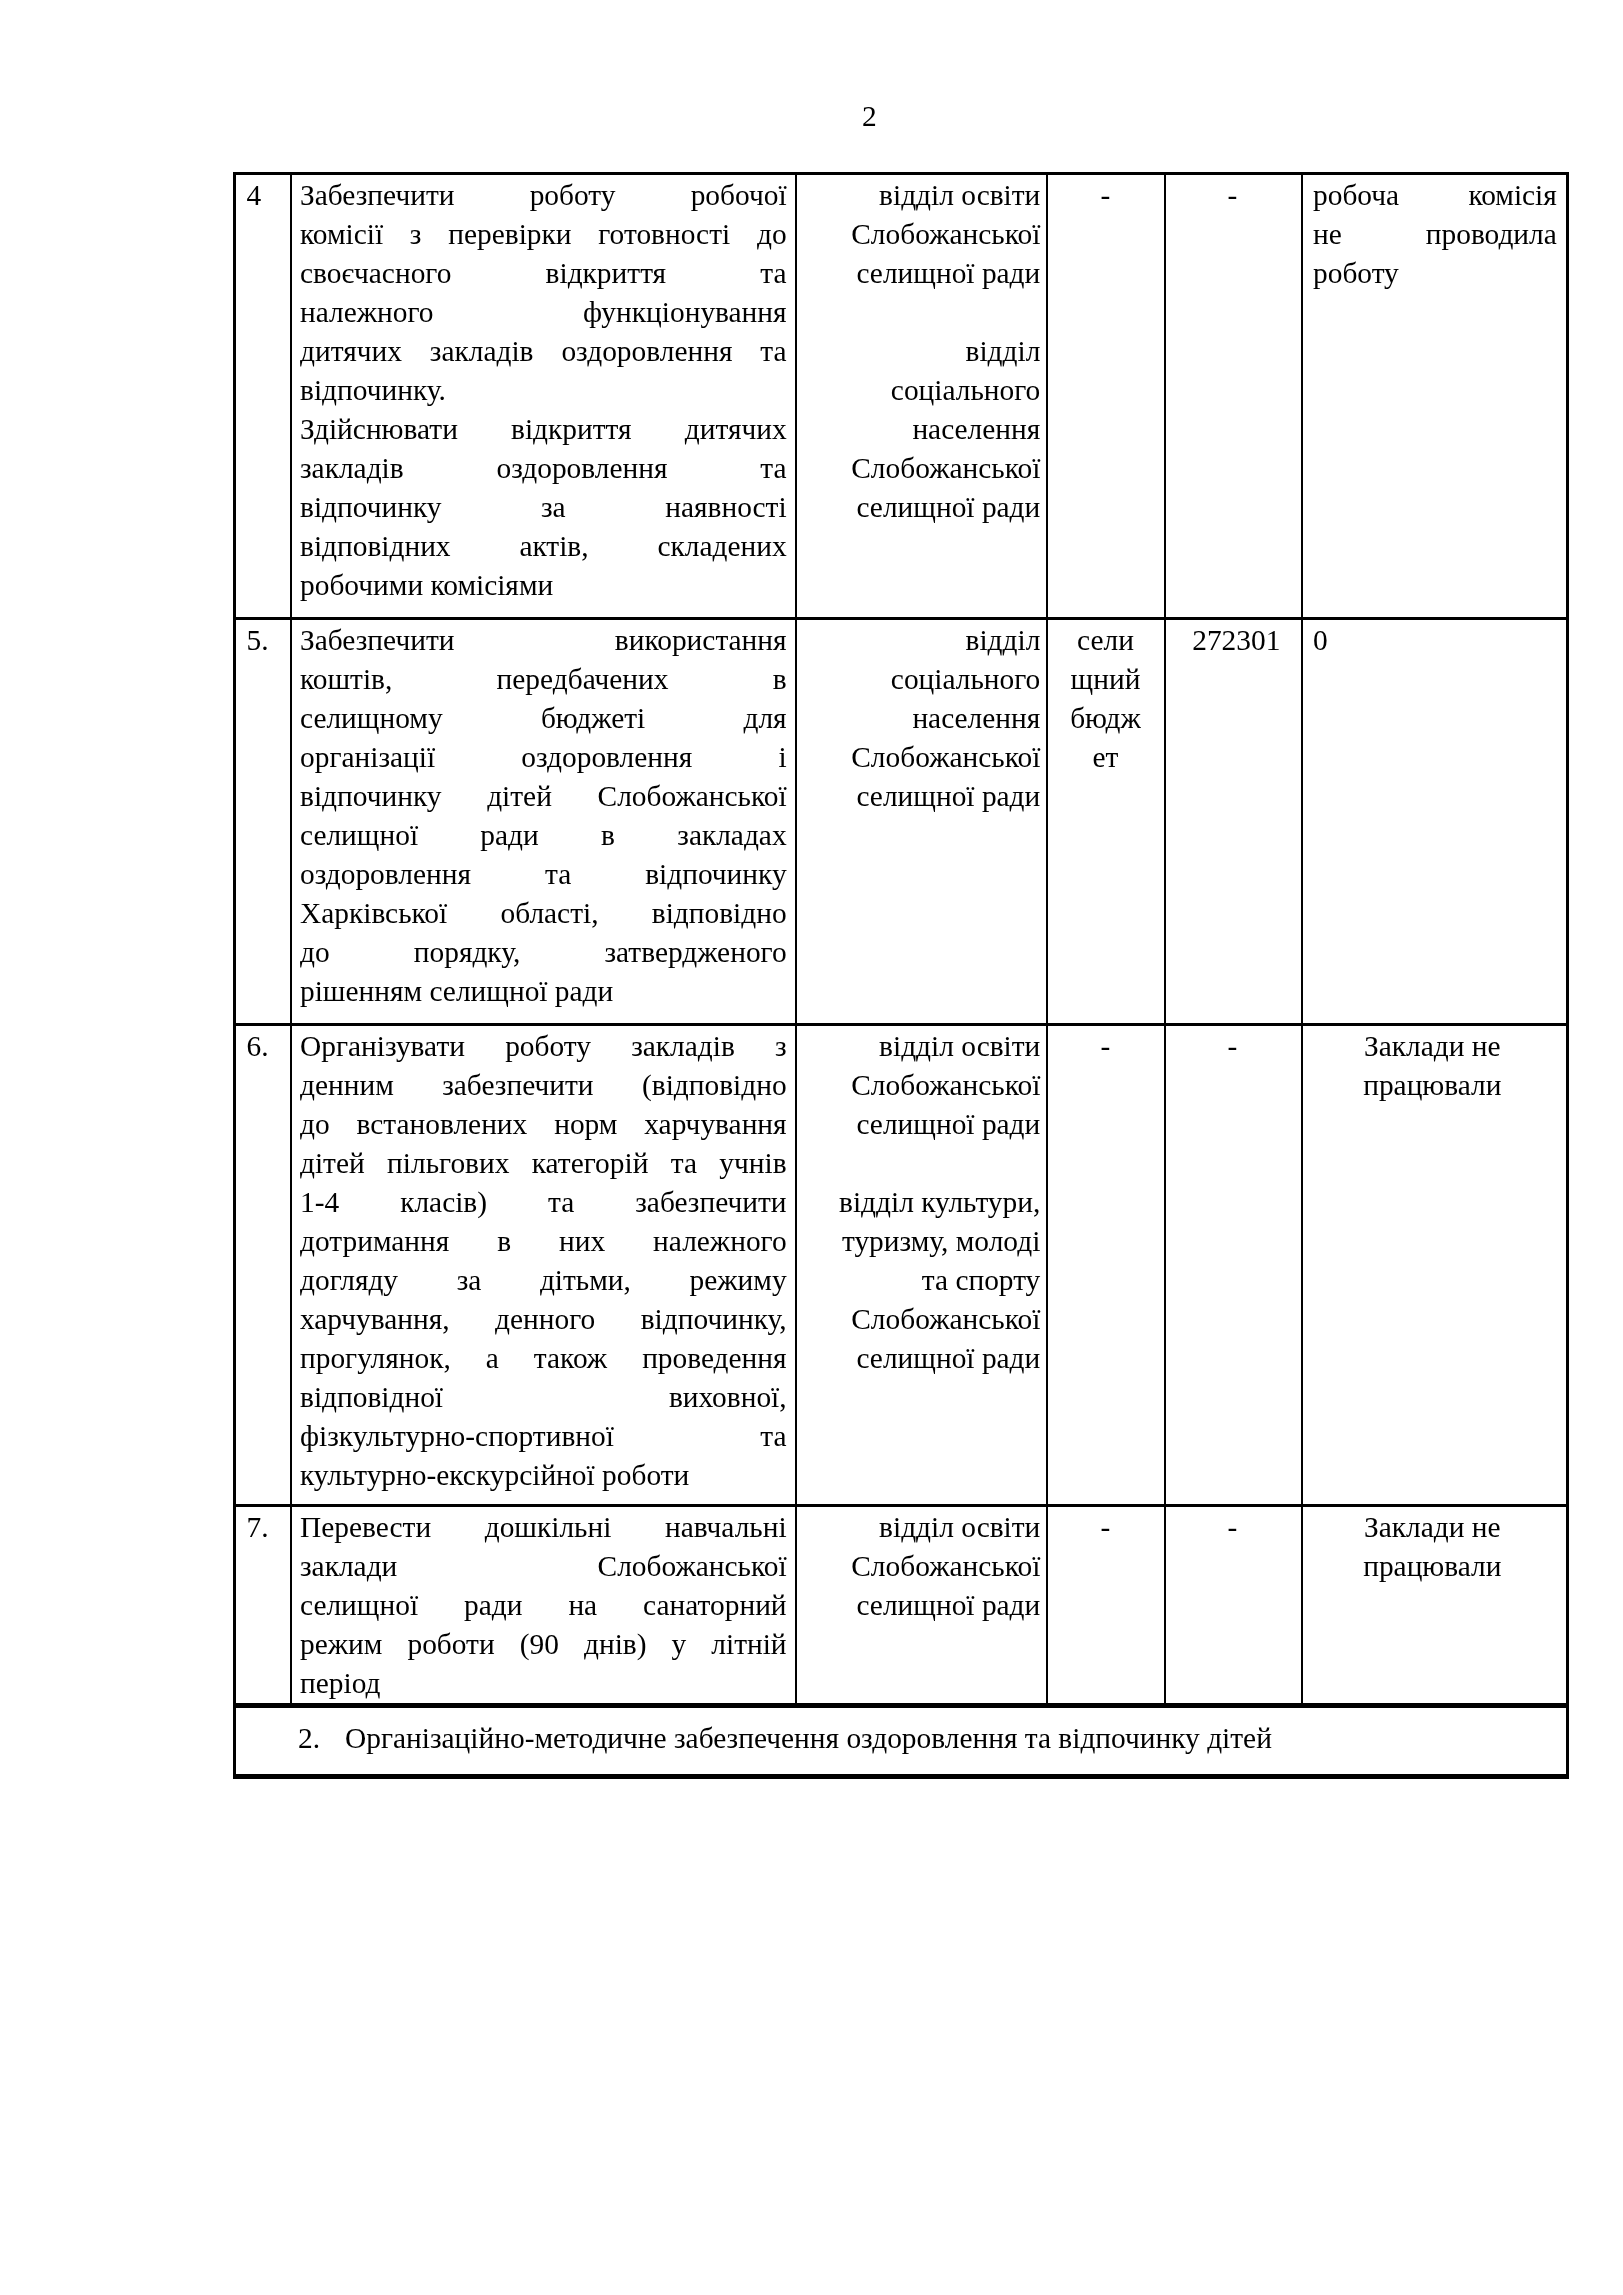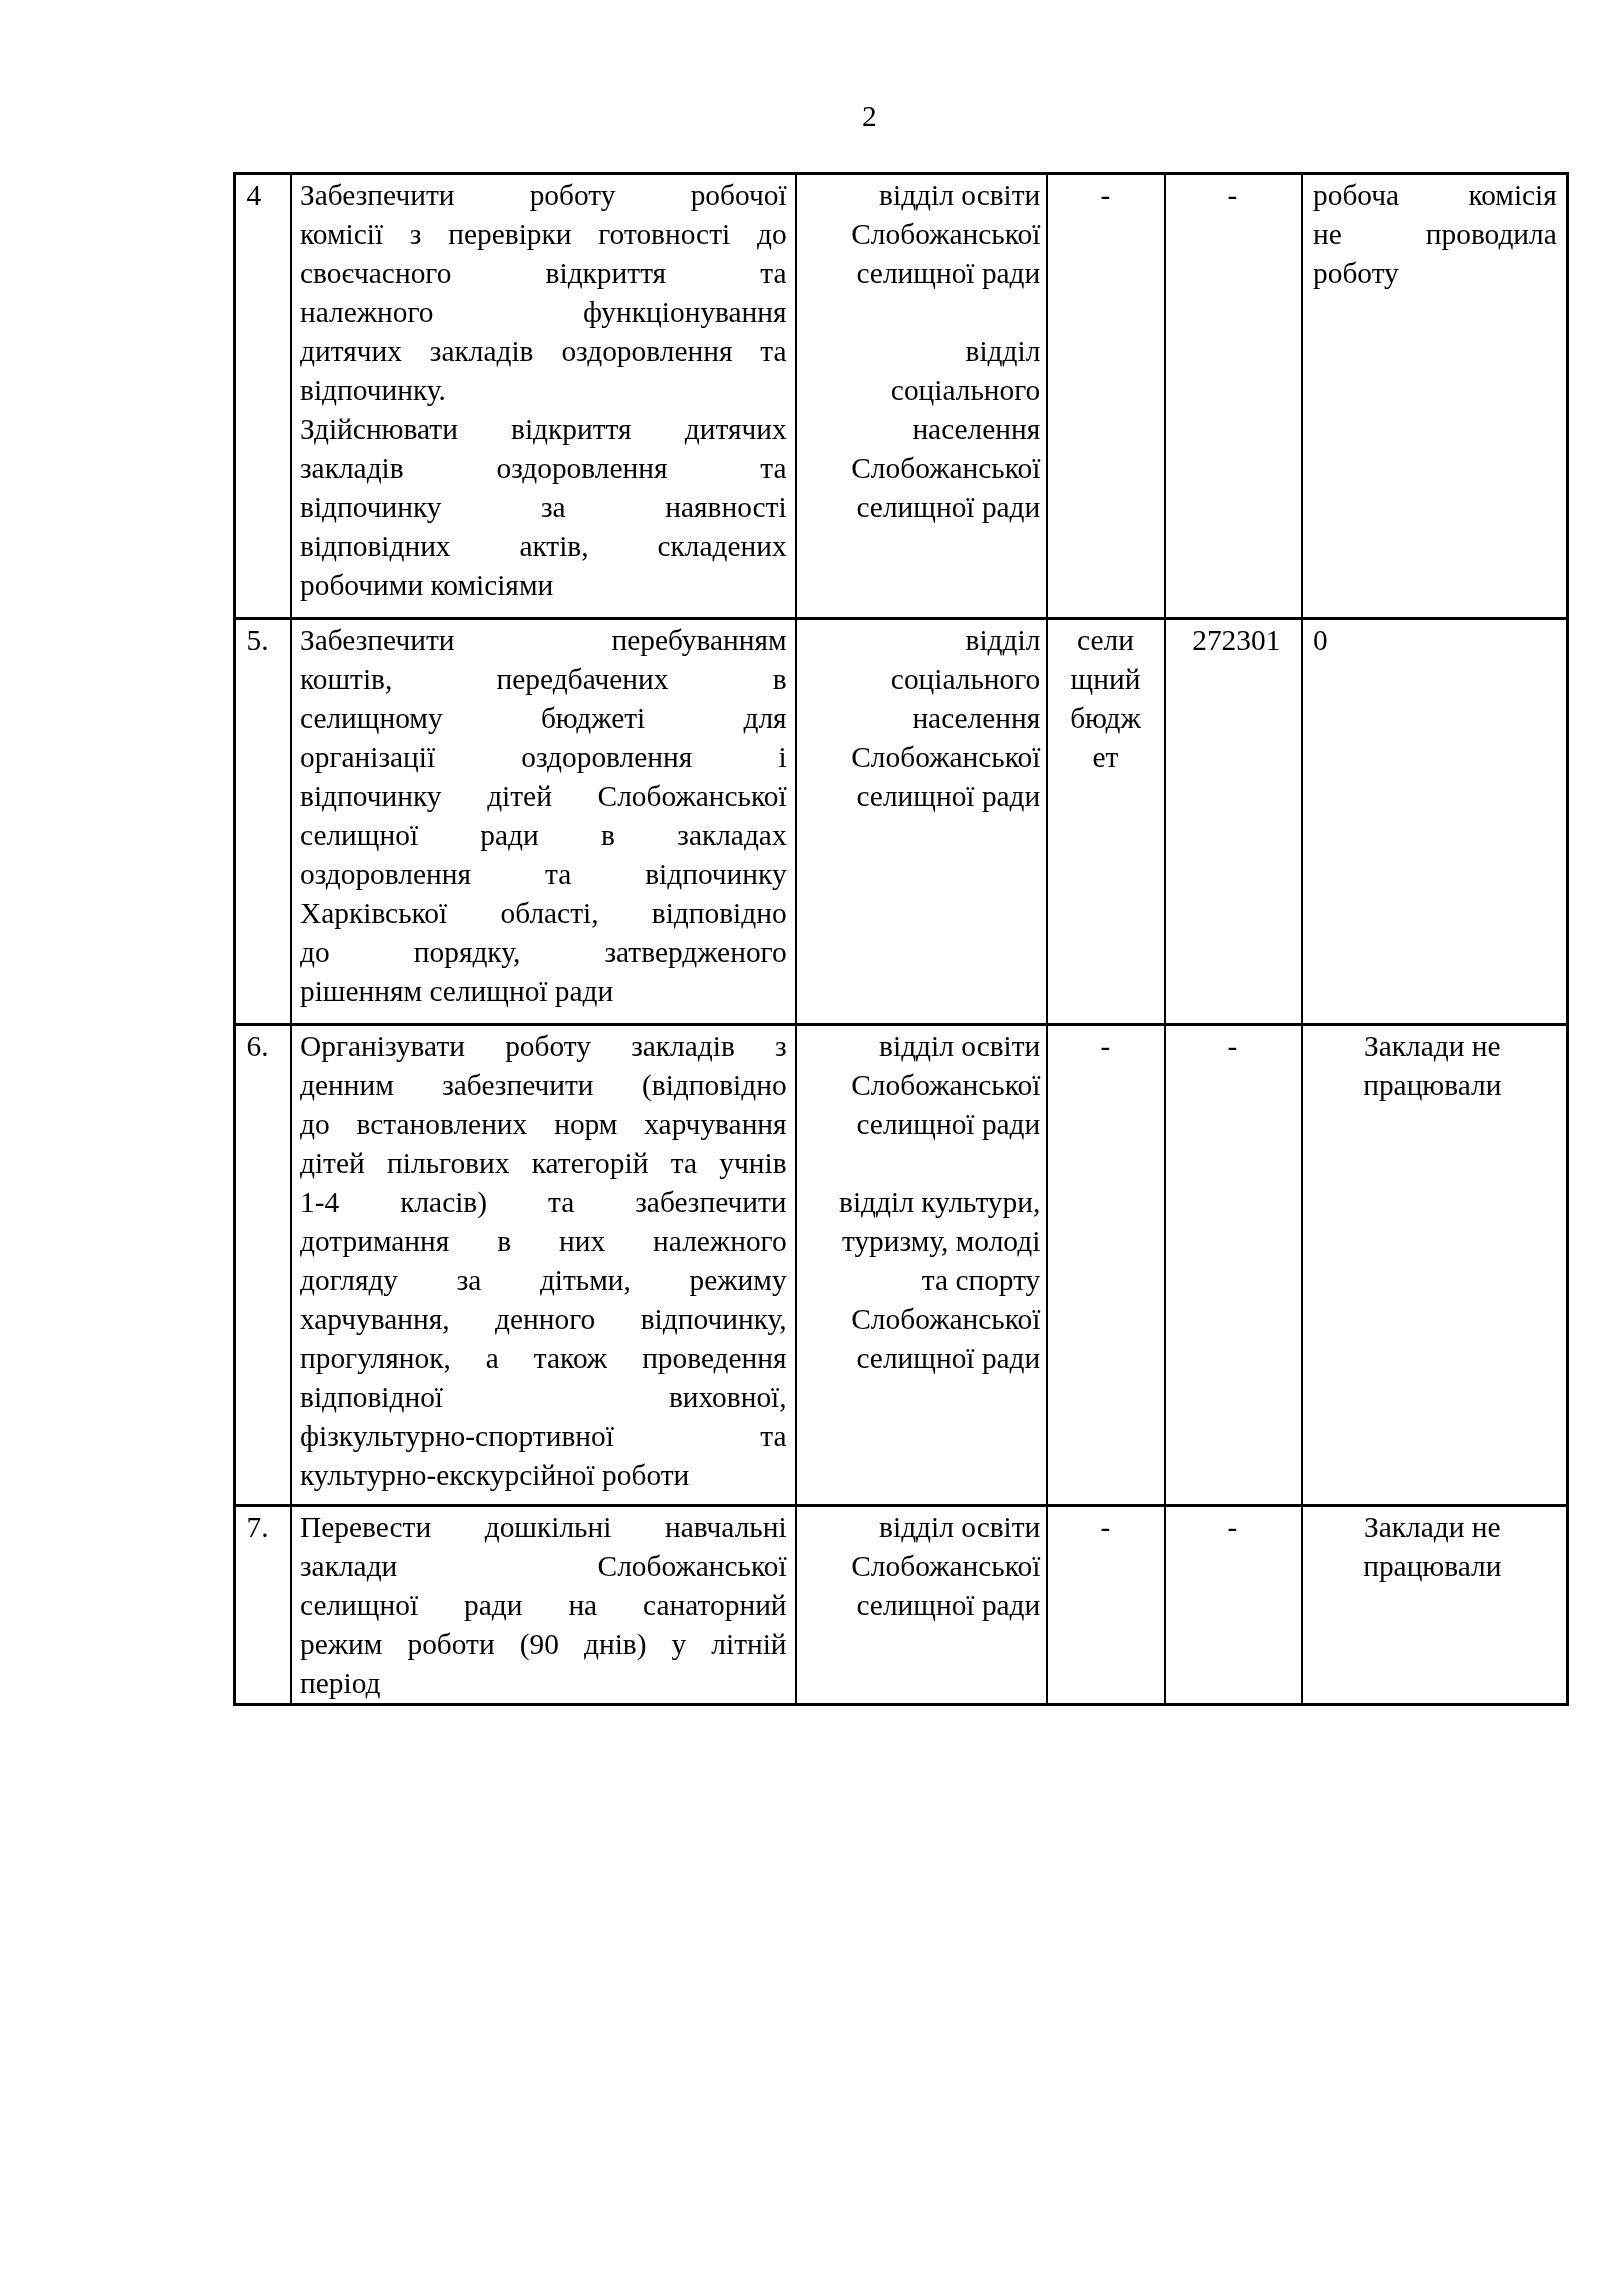--- a/index.html
+++ b/index.html
@@ -81,21 +81,21 @@
             <div class="jline">робоча комісія</div>
             <div class="jline">не проводила</div>
             <div class="lline">роботу</div>
           </td>
         </tr>
         <tr class="row-1">
           <td class="c-num">
             <div class="lline">5.</div>
           </td>
           <td class="c-task">
-            <div class="jline">Забезпечити перебуванням</div>
+            <div class="jline">Забезпечити використання</div>
             <div class="jline">коштів, передбачених в</div>
             <div class="jline">селищному бюджеті для</div>
             <div class="jline">організації оздоровлення і</div>
             <div class="jline">відпочинку дітей Слобожанської</div>
             <div class="jline">селищної ради в закладах</div>
             <div class="jline">оздоровлення та відпочинку</div>
             <div class="jline">Харківської області, відповідно</div>
             <div class="jline">до порядку, затвердженого</div>
             <div class="lline">рішенням селищної ради</div>
           </td>
@@ -179,16 +179,21 @@
             <div>-</div>
           </td>
           <td class="c-amt center">
             <div>-</div>
           </td>
           <td class="c-res center">
             <div>Заклади не</div>
             <div>працювали</div>
           </td>
         </tr>
+        <tr class="row-sec" id="section-row">
+        <td colspan="6" class="c-sec">
+          <span class="sec-num">2.</span><span>Організаційно-методичне забезпечення оздоровлення та відпочинку дітей</span>
+        </td>
+      </tr>
     </tbody>
   </table>
 </div>
 
 
 </body></html>

